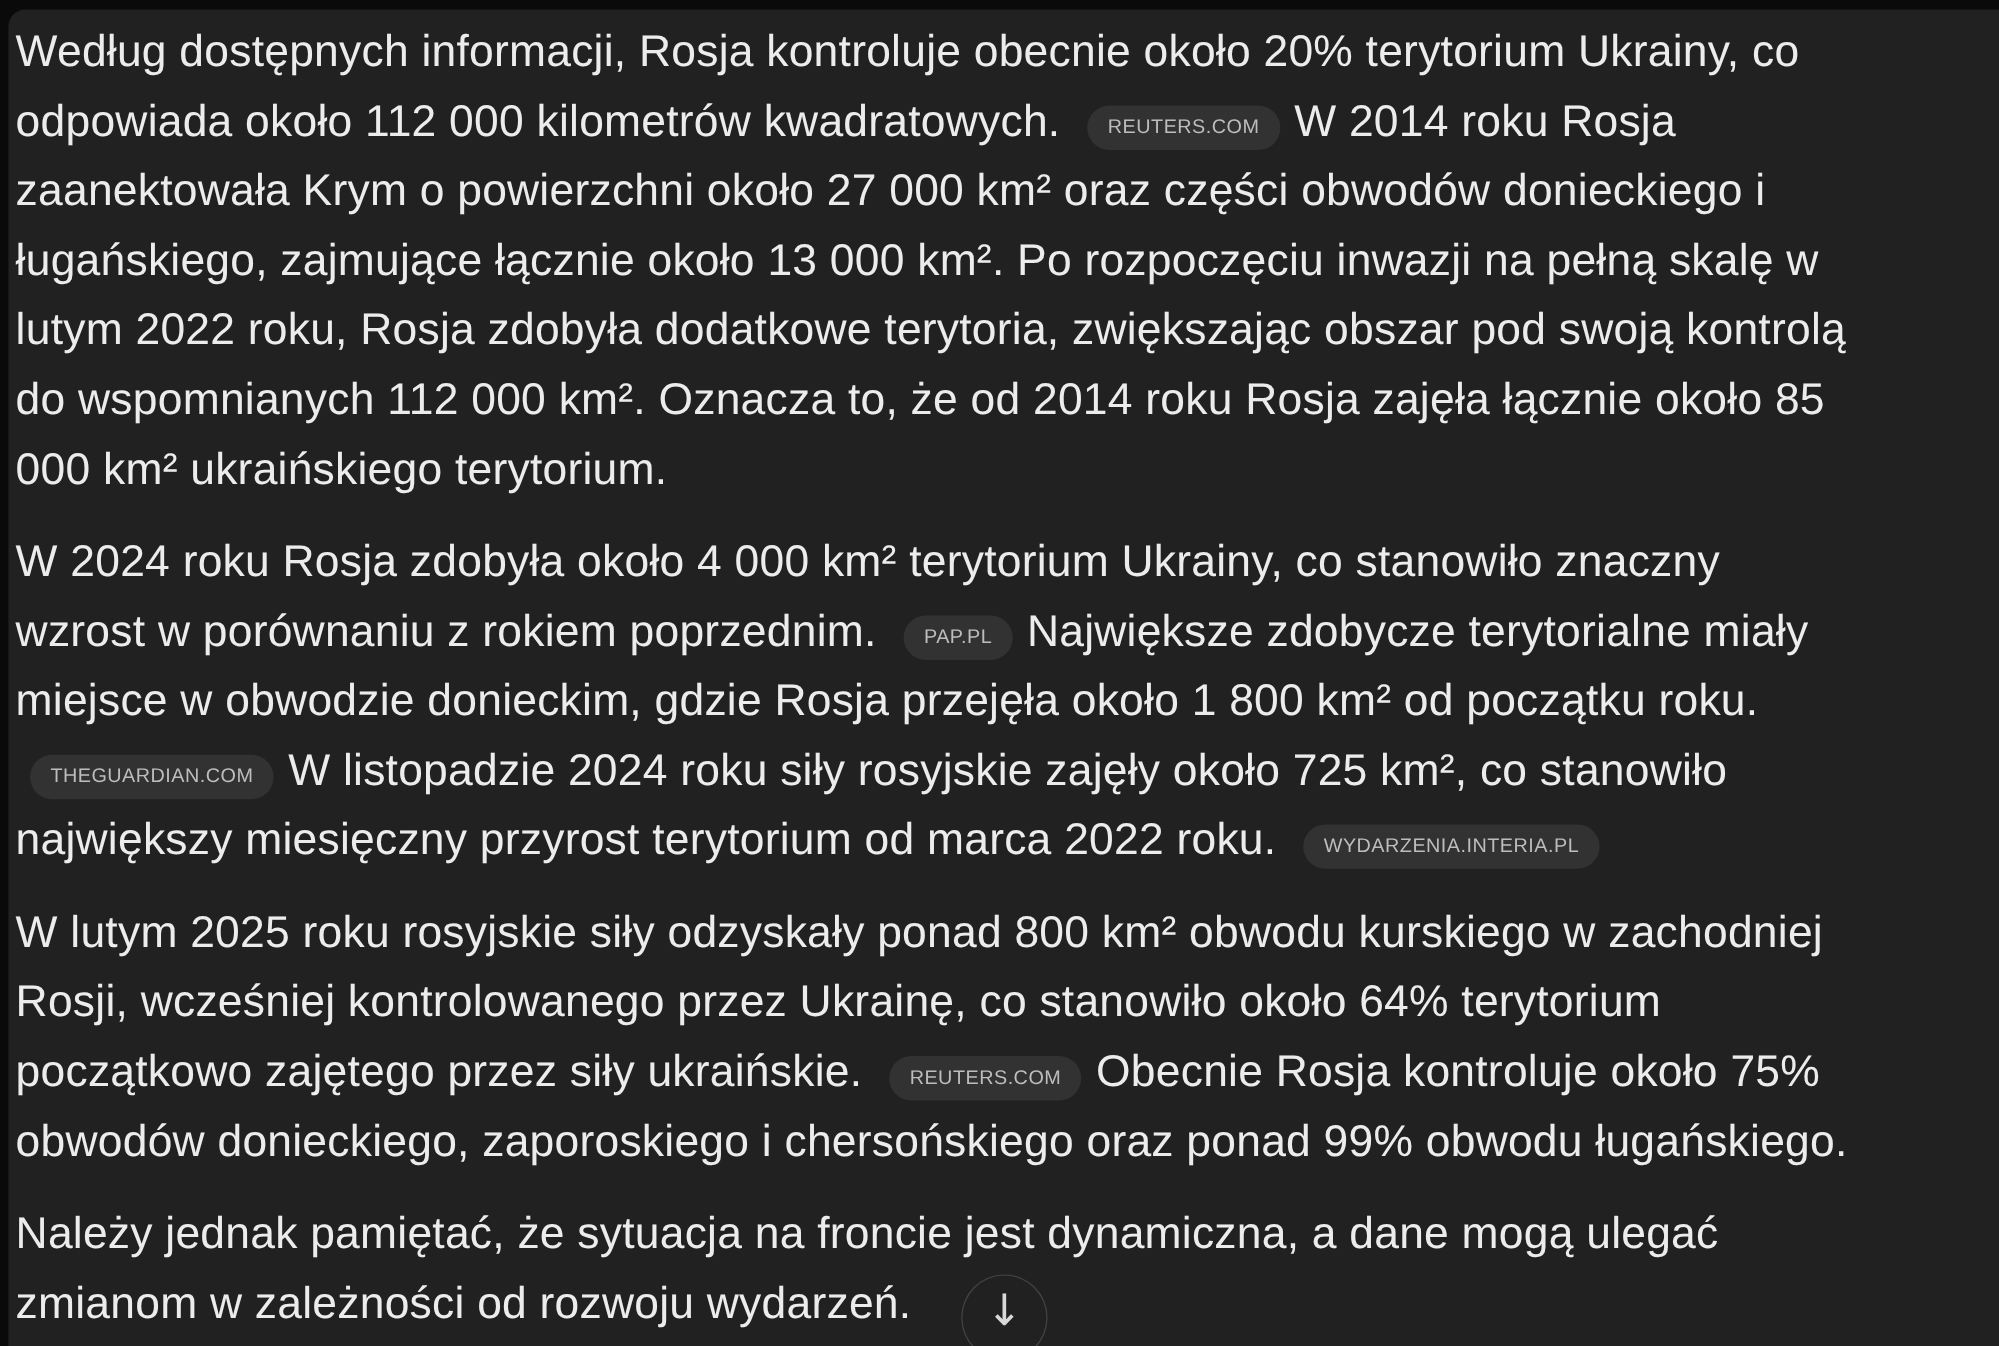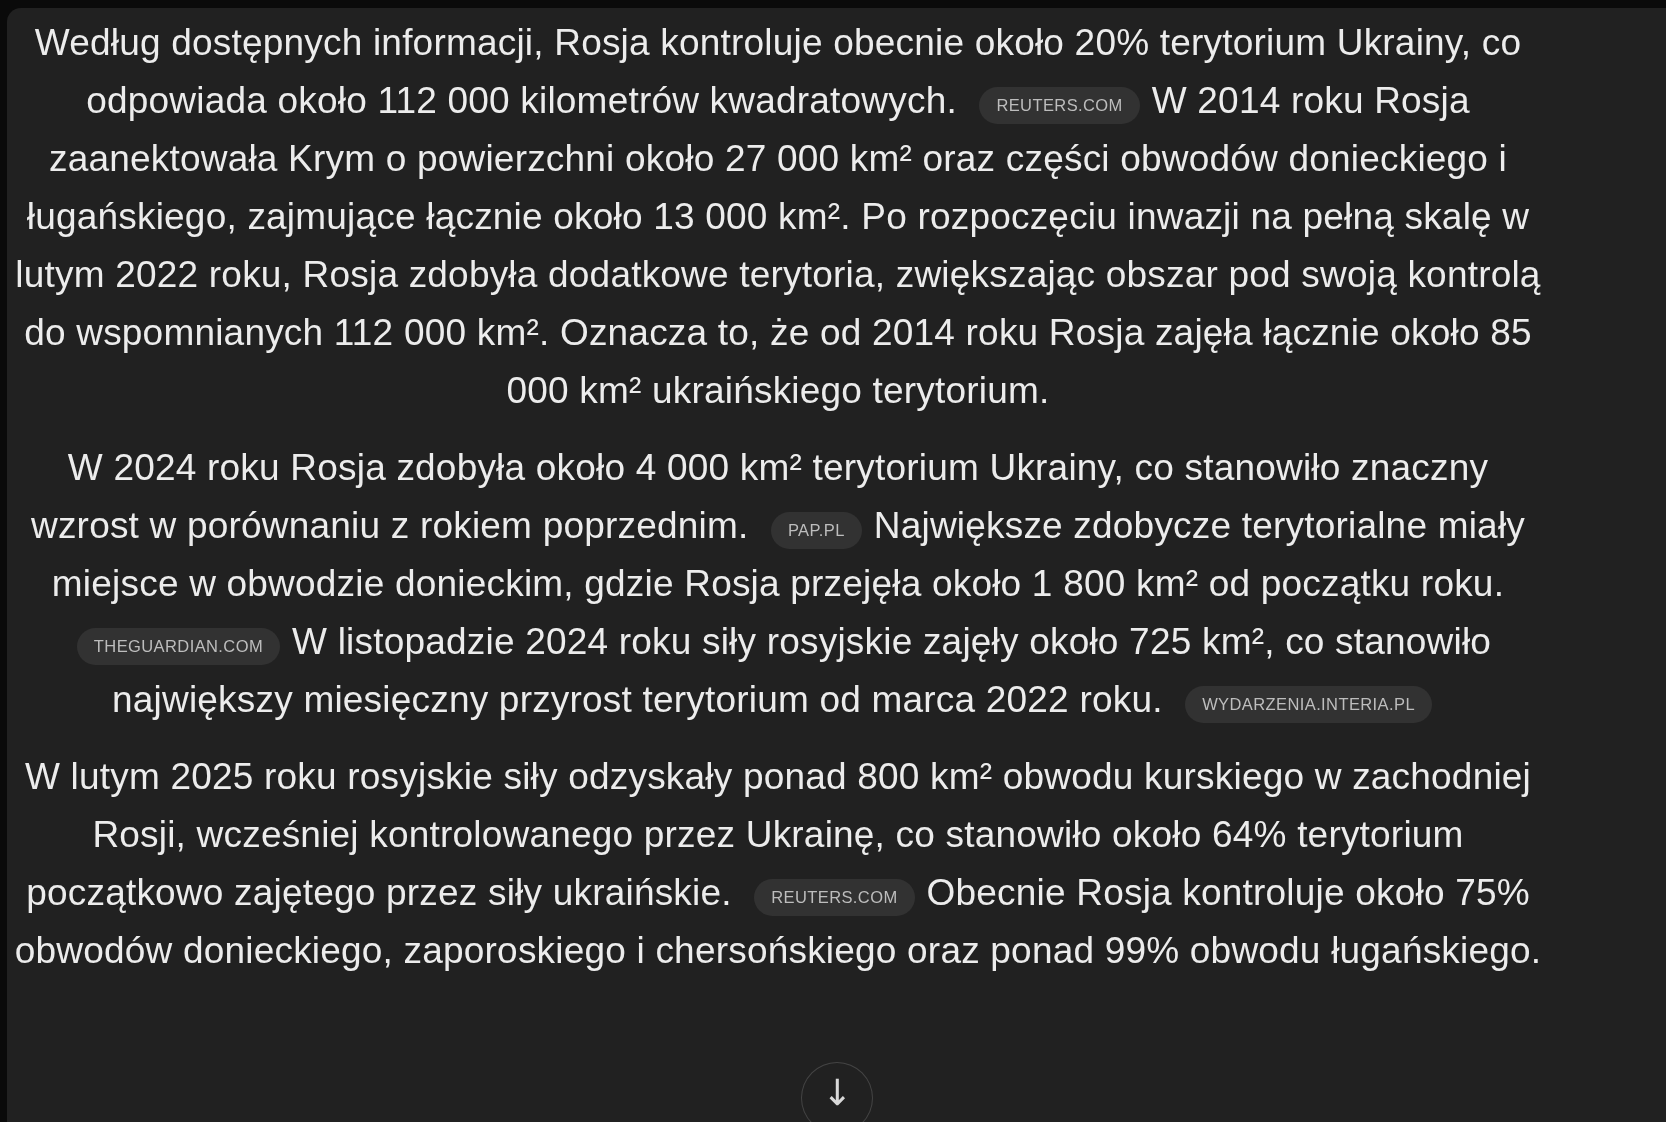--- a/index.html
+++ b/index.html
@@ -15,21 +15,20 @@
     background: #212121;
     border-top-left-radius: 14px;
     padding: 6px 0 0 6px;
   }
   .answer-body {
     width: 1530px;
     color: #ececec;
     font-size: 37px;
     line-height: 58px;
     letter-spacing: 0.2px;
-    text-align: center;
   }
   .para { margin: 0 0 19px 0; }
   .pill {
     display: inline-block;
     vertical-align: 2px;
     background: #323232;
     color: #bdbdbd;
     font-size: 16.5px;
     line-height: 37px;
     height: 37px;
@@ -61,18 +60,19 @@
   }
 </style>
 </head>
 <body>
 
 <div class="surface">
   <div class="answer-body">
       <p class="para"><span>Według dostępnych informacji, Rosja kontroluje obecnie około 20% terytorium Ukrainy, co odpowiada około 112 000 kilometrów kwadratowych. </span><span class="pill">REUTERS.COM</span><span>W 2014 roku Rosja zaanektowała Krym o powierzchni około 27 000 km² oraz części obwodów donieckiego i ługańskiego, zajmujące łącznie około 13 000 km². Po rozpoczęciu inwazji na pełną skalę w lutym 2022 roku, Rosja zdobyła dodatkowe terytoria, zwiększając obszar pod swoją kontrolą do wspomnianych 112 000 km². Oznacza to, że od 2014 roku Rosja zajęła łącznie około 85 000 km² ukraińskiego terytorium. </span></p>
       <p class="para"><span>W 2024 roku Rosja zdobyła około 4 000 km² terytorium Ukrainy, co stanowiło znaczny wzrost w porównaniu z rokiem poprzednim. </span><span class="pill">PAP.PL</span><span>Największe zdobycze terytorialne miały miejsce w obwodzie donieckim, gdzie Rosja przejęła około 1 800 km² od początku roku. </span><span class="pill">THEGUARDIAN.COM</span><span>W listopadzie 2024 roku siły rosyjskie zajęły około 725 km², co stanowiło największy miesięczny przyrost terytorium od marca 2022 roku. </span><span class="pill">WYDARZENIA.INTERIA.PL</span></p>
       <p class="para"><span>W lutym 2025 roku rosyjskie siły odzyskały ponad 800 km² obwodu kurskiego w zachodniej Rosji, wcześniej kontrolowanego przez Ukrainę, co stanowiło około 64% terytorium początkowo zajętego przez siły ukraińskie. </span><span class="pill">REUTERS.COM</span><span>Obecnie Rosja kontroluje około 75% obwodów donieckiego, zaporoskiego i chersońskiego oraz ponad 99% obwodu ługańskiego. </span></p>
+      <p class="para"><span>Należy jednak pamiętać, że sytuacja na froncie jest dynamiczna, a dane mogą ulegać zmianom w zależności od rozwoju wydarzeń. </span></p>
     </div>
 </div>
 
 <button class="scroll-btn">
   <span class="arrow">↓</span>
 </button>
 
 </body></html>

